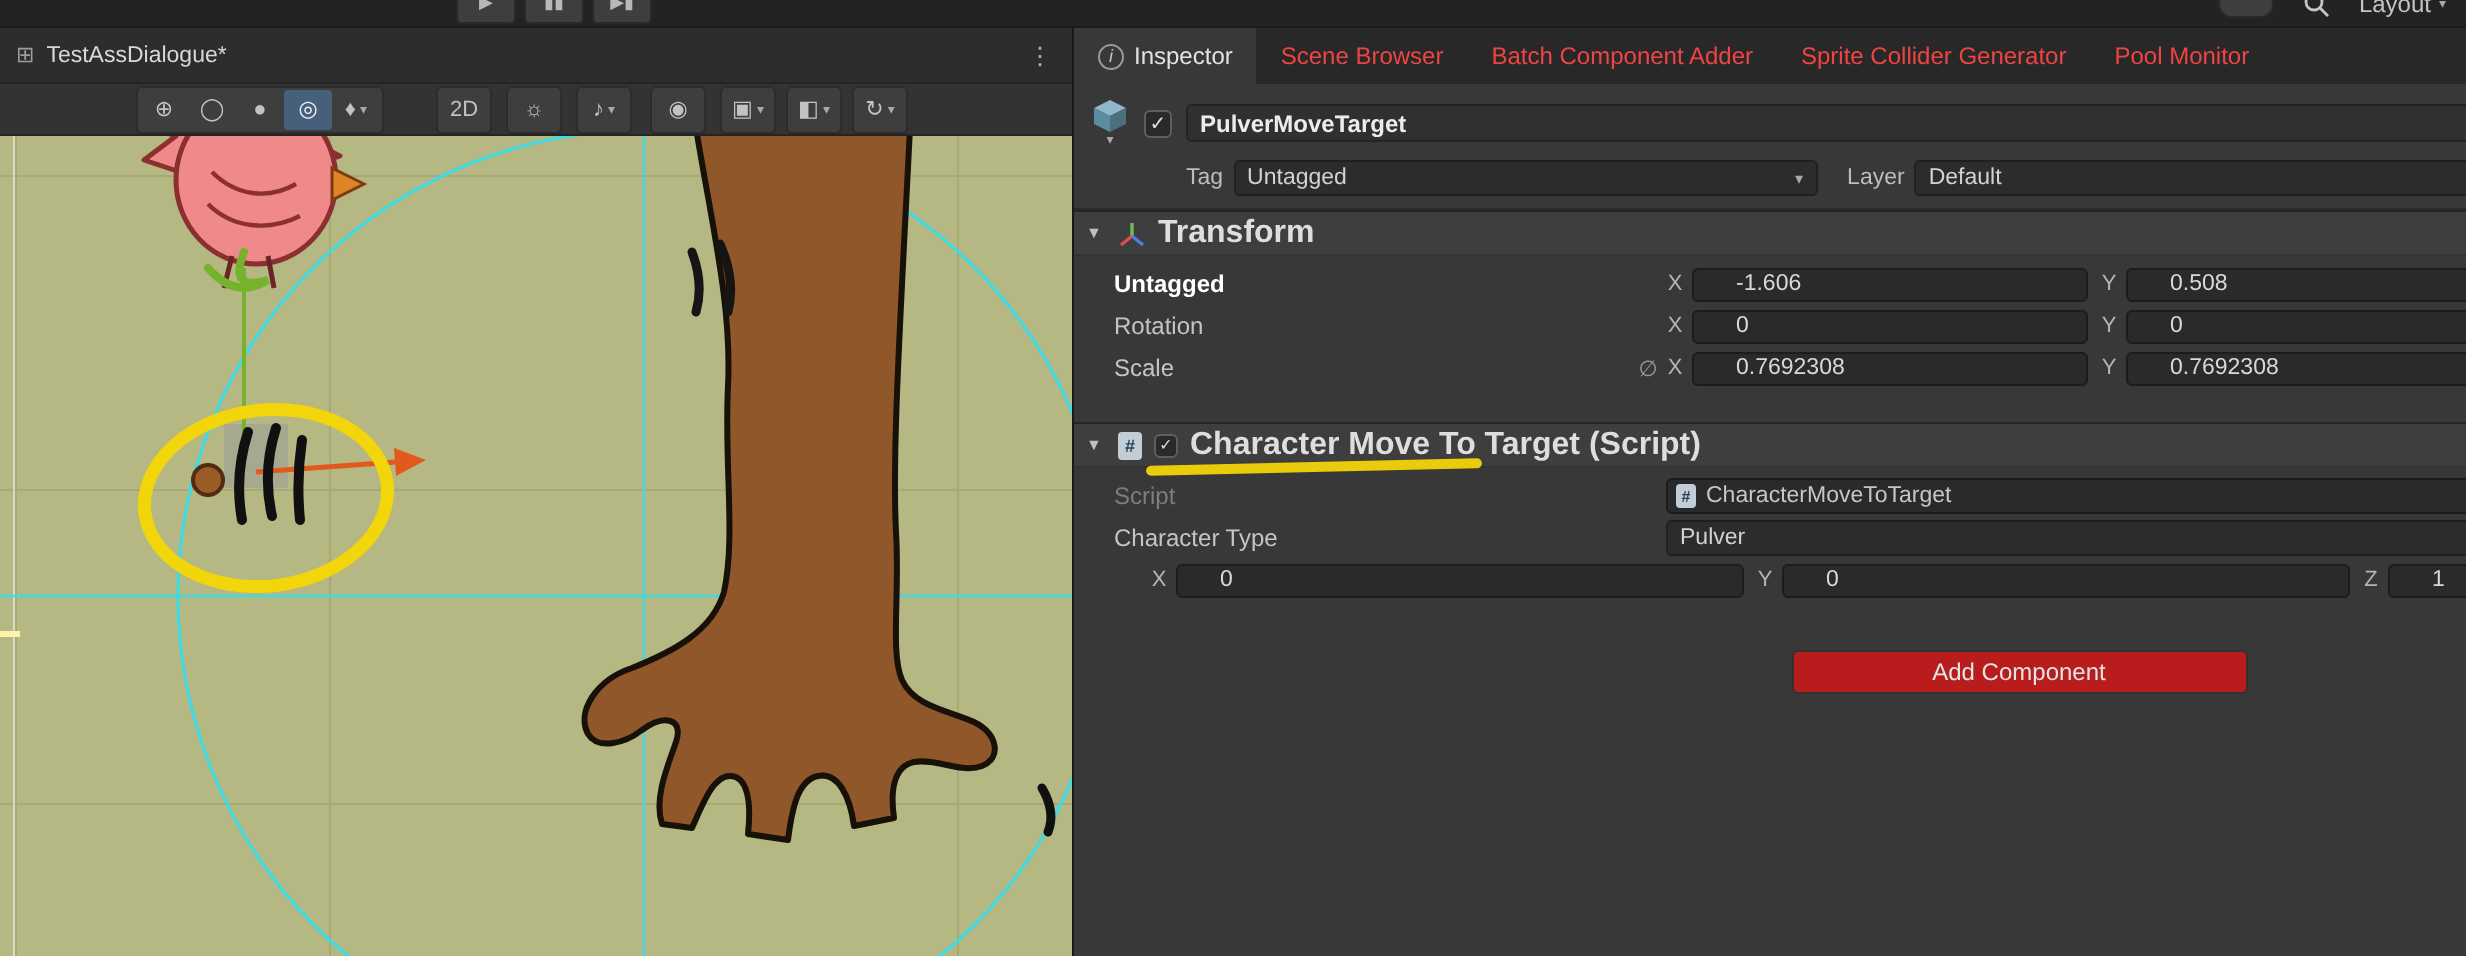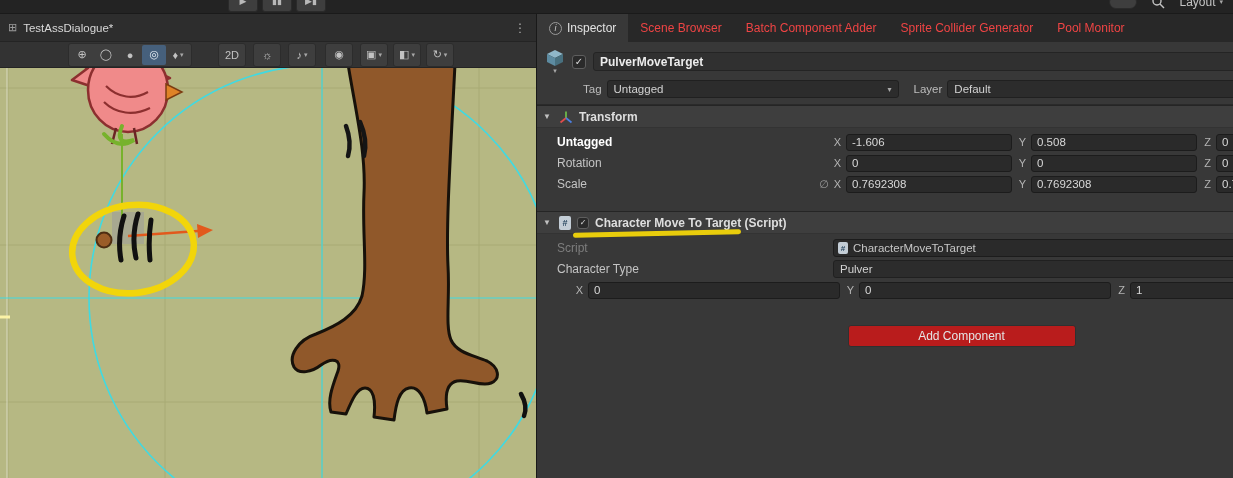--- a/index.html
+++ b/index.html
@@ -38,44 +38,44 @@
   .info-badge { width:13px; height:13px; border:1px solid #9a9a9a; border-radius:50%; font-size:9px; display:flex; align-items:center; justify-content:center; color:#c8c8c8; font-style:italic; }
 
   .insp-header { padding:5px 4px 5px 4px; border-bottom:1px solid #2a2a2a; }
   .head-row1 { display:flex; align-items:center; gap:7px; padding:2px 4px 5px 4px; }
   .go-icon-col { display:flex; flex-direction:column; align-items:center; line-height:7px; }
   .go-caret { font-size:7px; color:#a8a8a8; }
   .checkbox { width:14px; height:14px; background:#2a2a2a; border:1px solid #5e5e5e; border-radius:3px; color:#dcdcdc; font-size:10px; display:flex; align-items:center; justify-content:center; flex-shrink:0; }
   .checkbox.small { width:12px; height:12px; font-size:8px; }
   .name-input { flex:1; height:19px; background:#303030; border:1px solid #242424; border-radius:3px; color:#ececec; font-weight:bold; font-size:12px; padding:0 6px; font-family:inherit; outline:none; }
   .head-row2 { display:flex; align-items:center; gap:5px; padding:1px 4px 1px 42px; }
-  .mini-label { font-size:11.5px; color:#bdbdbd; }
+  .mini-label { font-size:11.5px; color:#bdbdbd;margin-left:10px; }
   .dd { height:18px; background:#2c2c2c; border:1px solid #202020; border-radius:3px; display:flex; align-items:center; padding:0 6px; gap:6px; font-size:11.5px; color:#d2d2d2; }
   .dd .caret { margin-left:auto; font-size:8px; color:#a8a8a8; }
   .dd-tag { width:292px;gap:36px; }
   .dd-layer { flex:1; }
 
   .comp { border-top:1px solid #252525; }
   .comp.gap { margin-top:9px; }
   .comp-header { height:22px; background:#3e3e3e; display:flex; align-items:center; gap:6px; padding:0 6px; position:relative; border-bottom:1px solid #333; }
   .foldout { font-size:8px; color:#c0c0c0; width:10px; }
-  .comp-title { font-weight:bold; font-size:12px; color:#dedede; }
+  .comp-title { font-weight:bold; font-size:16px; color:#dedede; }
   .script-page { width:12px; height:14px; background:#c3cdd6; border-radius:2px; color:#27455e; font-size:9px; font-weight:bold; display:flex; align-items:center; justify-content:center; flex-shrink:0; }
   .hl-underline { position:absolute; left:36px; top:19px; width:168px; height:5px; background:#f2d50a; border-radius:3px; transform:rotate(-1.3deg); opacity:.95; z-index:3; }
 
   .comp-body { padding:4px 4px 7px 4px; }
   .prow { display:flex; align-items:center; height:20px; gap:0; padding-left:16px; margin-bottom:1px; }
   .plabel { width:258px; flex-shrink:0; font-size:12px; color:#c4c4c4; }
   .plabel.bold { color:#ffffff; font-weight:bold; }
   .plabel.disabled { color:#7d7d7d; }
   .slot16 { width:18px; flex-shrink:0; text-align:center; color:#9a9a9a; font-size:11px; }
   .axes { flex:1; display:flex; align-items:center; gap:6px; }
   .axis-unit { flex:1; display:flex; align-items:center; gap:4px; min-width:0; }
   .axis-l { width:9px; text-align:center; font-size:11px; color:#b4b4b4; flex-shrink:0; }
-  .vfield { flex:1; min-width:0; height:17px; background:#2a2a2a; border:1px solid #1c1c1c; border-radius:3px; color:#d8d8d8; font-size:11.5px; padding:0 5px; font-family:inherit; outline:none; }
+  .vfield { flex:1; min-width:0; height:17px; background:#2a2a2a; border:1px solid #1c1c1c; border-radius:3px; color:#d8d8d8; font-size:11.5px; padding:0 21px; font-family:inherit; outline:none; }
   .wide-field { flex:1; height:18px; background:#2a2a2a; border:1px solid #1c1c1c; border-radius:3px; display:flex; align-items:center; gap:5px; padding:0 4px; font-size:11.5px; color:#c6c6c6; }
   .wide-dd { flex:1; }
   .script-page.tiny { width:10px; height:12px; font-size:8px; }
 
   .add-comp-btn { display:block; margin:17px auto 0 auto; width:228px; height:22px; background:#b91c1c; border:1px solid #303030; border-radius:3px; color:#e4e4e4; font-size:12px; font-family:inherit; }
 </style>
 </head>
 <body>
 
 <div class="root">

